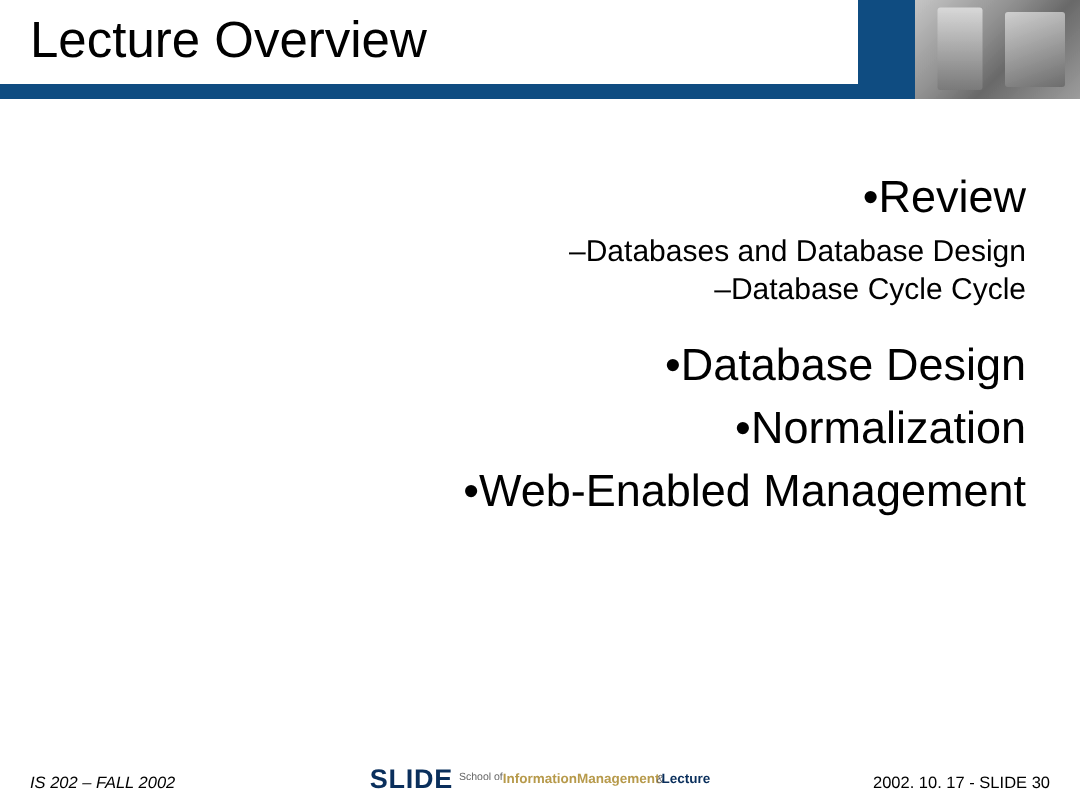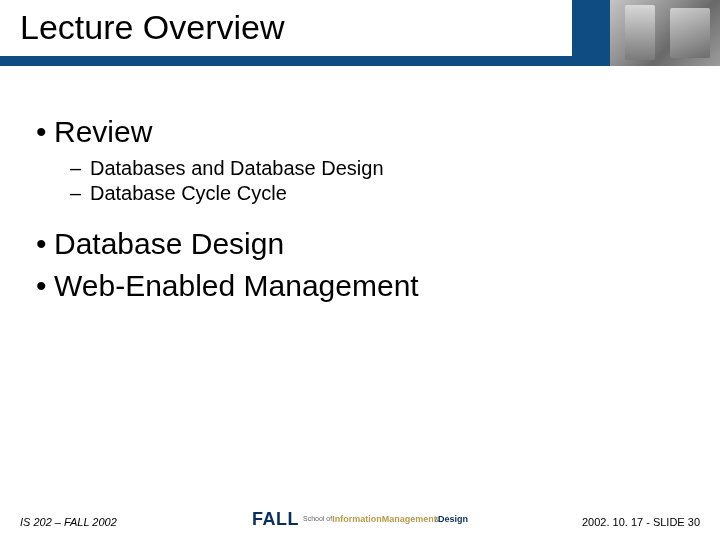--- a/index.html
+++ b/index.html
@@ -10,20 +10,21 @@
     font-family: Arial, Helvetica, sans-serif;
     background: #ffffff;
     overflow: hidden;
     position: relative;
   }
   .slide {
     width: 720px;
     height: 540px;
     position: relative;
     box-sizing: border-box;
+    text-align: right;
   }
   .title-white {
     position: absolute;
     top: 0;
     left: 0;
     width: 572px;
     height: 56px;
     background: #ffffff;
   }
   .title-blue-fill {
@@ -190,34 +191,37 @@
     <div class="lvl2">
       <span class="dash">–</span><span>Database Cycle Cycle</span>
     </div>
 
     <div class="spacer"></div>
 
     <div class="lvl1">
       <span class="bullet">•</span><span>Database Design</span>
     </div>
     <div class="lvl1">
+      <span class="bullet">•</span><span>Normalization</span>
+    </div>
+    <div class="lvl1">
       <span class="bullet">•</span><span>Web-Enabled Management</span>
     </div>
   </div>
 
   <div class="footer">
     <div class="footer-left">IS 202 – FALL 2002</div>
     <div class="footer-center">
-      <span class="sims-logo">FALL</span>
+      <span class="sims-logo">SLIDE</span>
       <span class="sims-tag">
         <span class="top">School of</span>
         <span>
           <span class="mid">Information</span>
         </span>
         <span>
-          <span class="mid">Management</span><span class="sims-amp">&amp;</span><span class="bot" style="margin-left:0">Design</span>
+          <span class="mid">Management</span><span class="sims-amp">&amp;</span><span class="bot" style="margin-left:0">Lecture</span>
         </span>
       </span>
     </div>
     <div class="footer-right">2002. 10. 17 -  SLIDE 30</div>
   </div>
 
 </div>
 
 </body></html>

